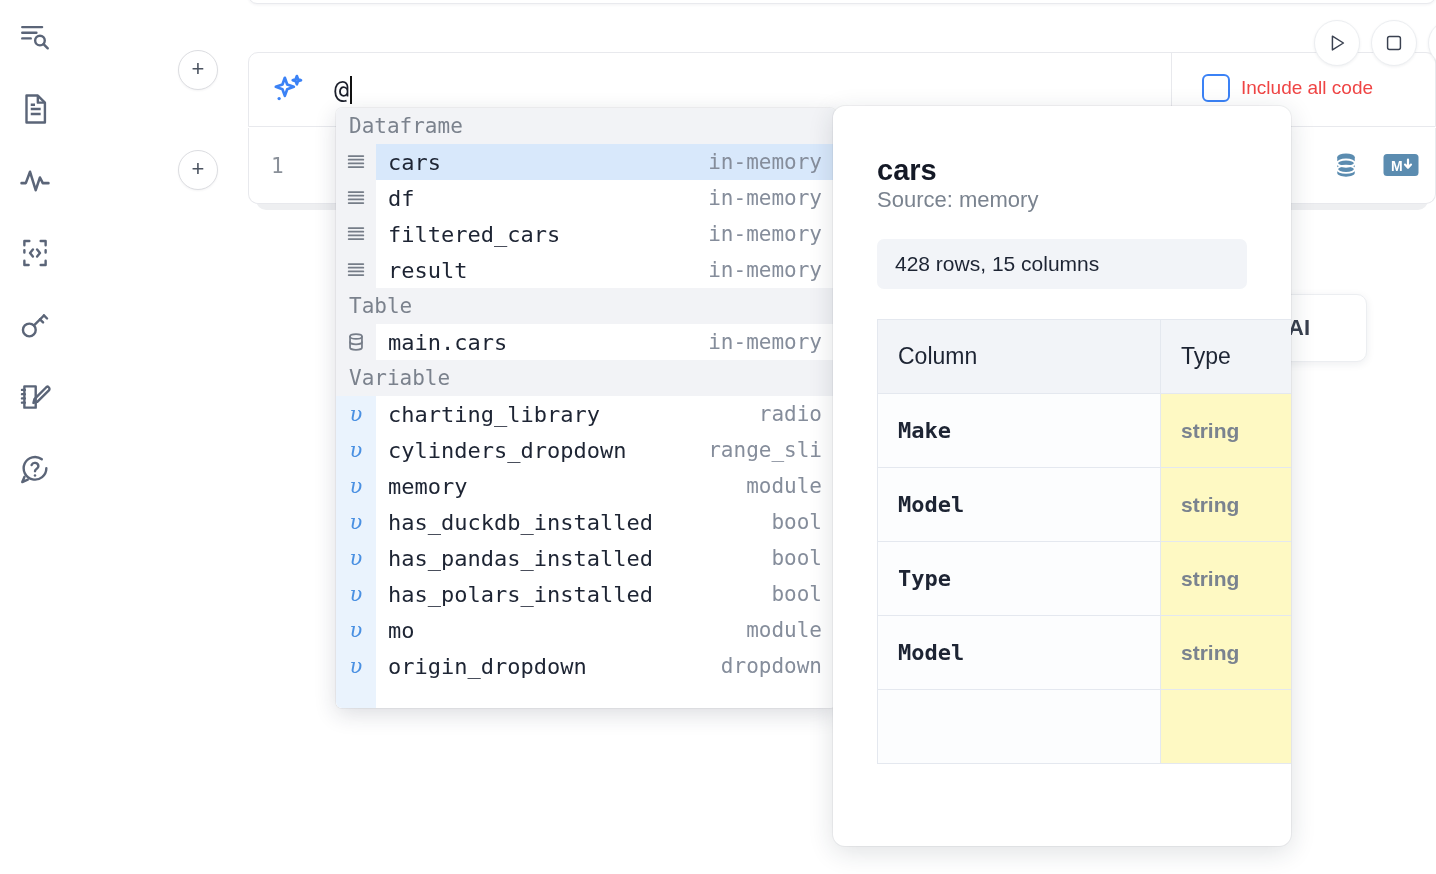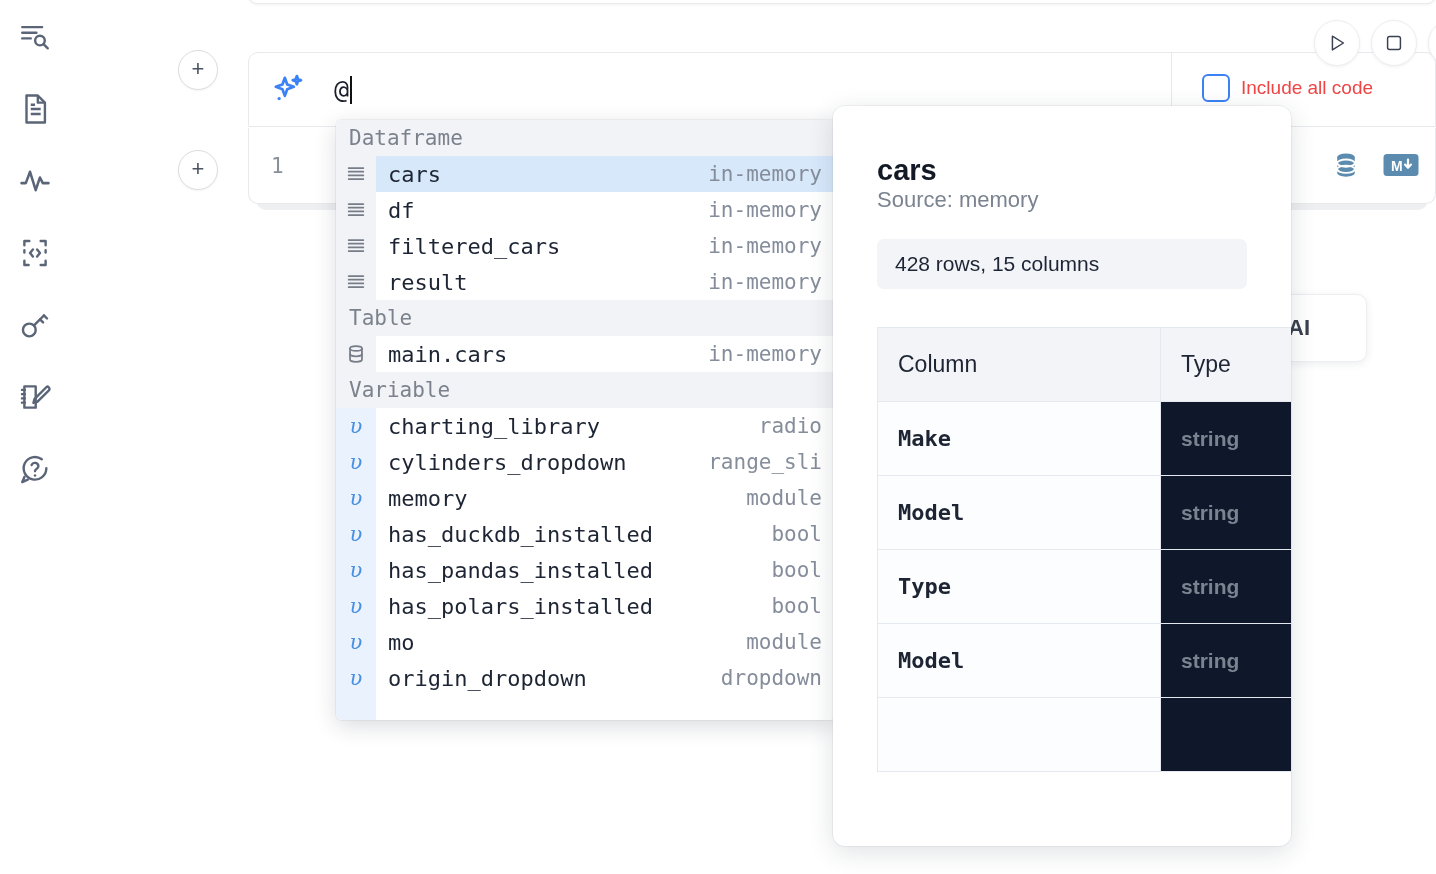--- a/index.html
+++ b/index.html
@@ -91,21 +91,21 @@
     position: absolute; left: 1215px; top: 294px; width: 152px; height: 68px;
     background: #fff; border: 1px solid #eceef1; border-radius: 10px;
     box-shadow: 0 2px 8px rgba(30,40,60,.08);
     display: flex; align-items: center; justify-content: flex-end;
     padding-right: 56px;
     font-size: 22px; font-weight: 700; color: #39404e; overflow: hidden;
   }
 
   
   .cmp {
-    position: absolute; left: 336px; top: 120px; width: 500px; height: 600px;
+    position: absolute; left: 336px; top: 108px; width: 500px; height: 600px;
     background: #fff; border-radius: 6px;
     box-shadow: 0 6px 22px rgba(30,40,60,.16), 0 0 0 1px rgba(30,40,60,.05);
     overflow: hidden; z-index: 20;
   }
   .cmp-group {
     height: 36px; background: #f2f3f6; display: flex; align-items: center;
     padding-left: 13px;
     font-family: "DejaVu Sans Mono", monospace; font-size: 21px; color: #7b828d;
   }
   .cmp-row { height: 36px; display: flex; align-items: center; background: #fff; cursor: pointer; }
@@ -139,33 +139,33 @@
     box-shadow: 0 6px 26px rgba(30,40,60,.14), 0 0 0 1px rgba(30,40,60,.05);
     z-index: 30; overflow: hidden; padding: 0 44px;
   }
   .pv-title { margin-top: 48px; font-size: 29px; font-weight: 700; color: #141926; }
   .pv-source { margin-top: 0; font-size: 22px; color: #7a838f; }
   .pv-stat {
     margin-top: 26px; height: 50px; background: #f2f4f8; border-radius: 7px;
     display: flex; align-items: center; padding-left: 18px;
     font-size: 21px; color: #1d2433;
   }
-  .pv-table { margin-top: 38px; width: 420px; border-collapse: collapse; }
+  .pv-table { margin-top: 30px; width: 420px; border-collapse: collapse; }
   .pv-table th, .pv-table td {
     border: 1px solid #e4e8ef; text-align: left; height: 74px; padding: 0 20px; font-weight: bold;
   }
   .pv-table th {
     background: #f2f4f8; font-weight: 400; font-size: 23px; color: #1d2433;
   }
   .pv-table th:nth-child(2) { width: 136px; }
   .pv-table td.colname {
     font-family: "DejaVu Sans Mono", monospace; font-size: 22px; color: #1d2433;
     background: #fcfdfe;
   }
-  .pv-table td.coltype { font-size: 21px; color: #7a838f; background: #0f172a; }
+  .pv-table td.coltype { font-size: 21px; color: #7a838f; background: #fef9c3; }
   .pv-clip {
     position: absolute; left: 877px; top: 806px; width: 370px; height: 40px;
     background: #fff; z-index: 31; pointer-events: none;
   }
 </style>
 </head>
 <body>
 
 <div id="root">
 

